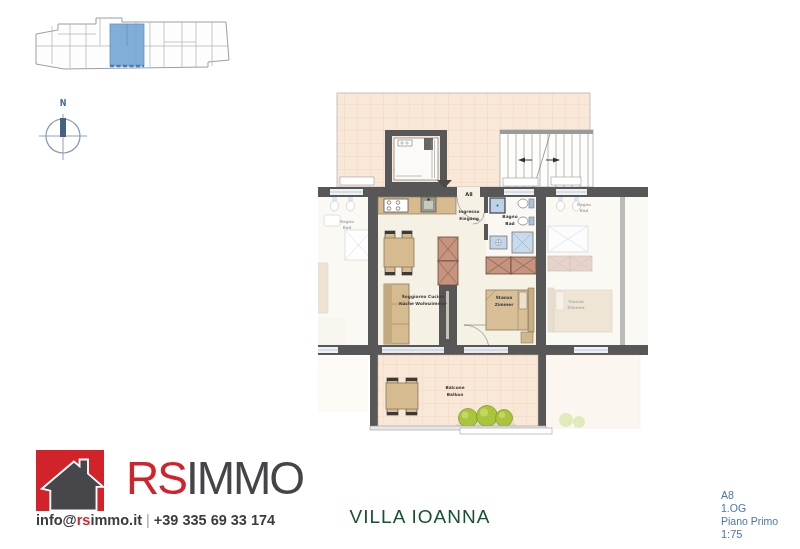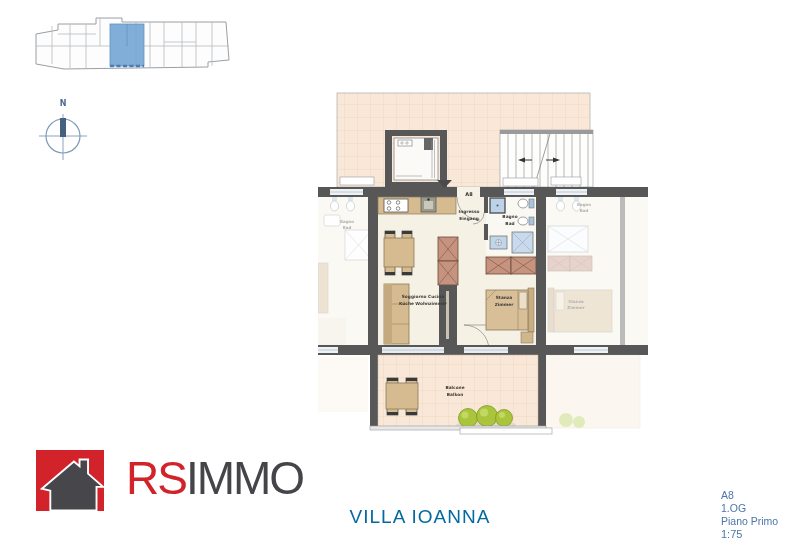--- a/index.html
+++ b/index.html
@@ -22,21 +22,21 @@
   .brand{position:absolute;left:66px;top:7px;font-size:46px;font-weight:normal;
          letter-spacing:-2px;line-height:1;white-space:nowrap;margin-left:24px;}
   .brand .red{color:#d2232a;}
   .brand .dark{color:#454549;}
   .contact{position:absolute;left:0px;top:64px;font-size:14.5px;font-weight:bold;
            color:#3c3c40;white-space:nowrap;}
   .contact .red{color:#d2232a;}
   .contact .sep{color:#a2a2aa;font-weight:normal;padding:0 4px;}
 
   .villa-name{left:300px;top:506px;width:240px;text-align:center;
-              font-size:19px;letter-spacing:1px;color:#0369a1;font-weight:500;}
+              font-size:19px;letter-spacing:1px;color:#14532d;font-weight:500;}
 
   .unit-info{left:721px;top:489px;color:#4b76aa;font-size:10.5px;line-height:13px;}
   .unit-info .scale{font-size:11px;}
 </style>
 </head>
 <body>
 
 <div class="page">
 
   <svg class="abs overview" width="205" height="68" viewBox="0 0 205 68">
@@ -283,20 +283,21 @@
     <text x="137" y="311" text-anchor="middle" font-size="4.3" font-weight="bold" fill="#3b3b3b">Balcone</text>
     <text x="137" y="318" text-anchor="middle" font-size="4.3" font-weight="bold" fill="#3b3b3b">Balkon</text>
   </svg>
 
   <div class="abs logo-block">
     <div class="logo-square"></div>
     <svg class="logo-house" width="66" height="56" viewBox="0 0 70 58">
       <path d="M3,33 L37,4 L43,9 L43,2 L52,2 L52,17 L68,31 L61,31 L61,56 L12,56 L12,35 Z" fill="#47474b" stroke="#ffffff" stroke-width="2"></path>
     </svg>
     <div class="brand"><span class="red">RS</span><span class="dark">IMMO</span></div>
+    <div class="contact"><span>info@</span><span class="red">rs</span><span>immo.it</span><span class="sep">|</span><span>+39 335 69 33 174</span></div>
   </div>
 
   <div class="abs villa-name">VILLA IOANNA</div>
 
   <div class="abs unit-info">
     <div>A8</div>
     <div>1.OG</div>
     <div>Piano Primo</div>
     <div class="scale">1:75</div>
   </div>

